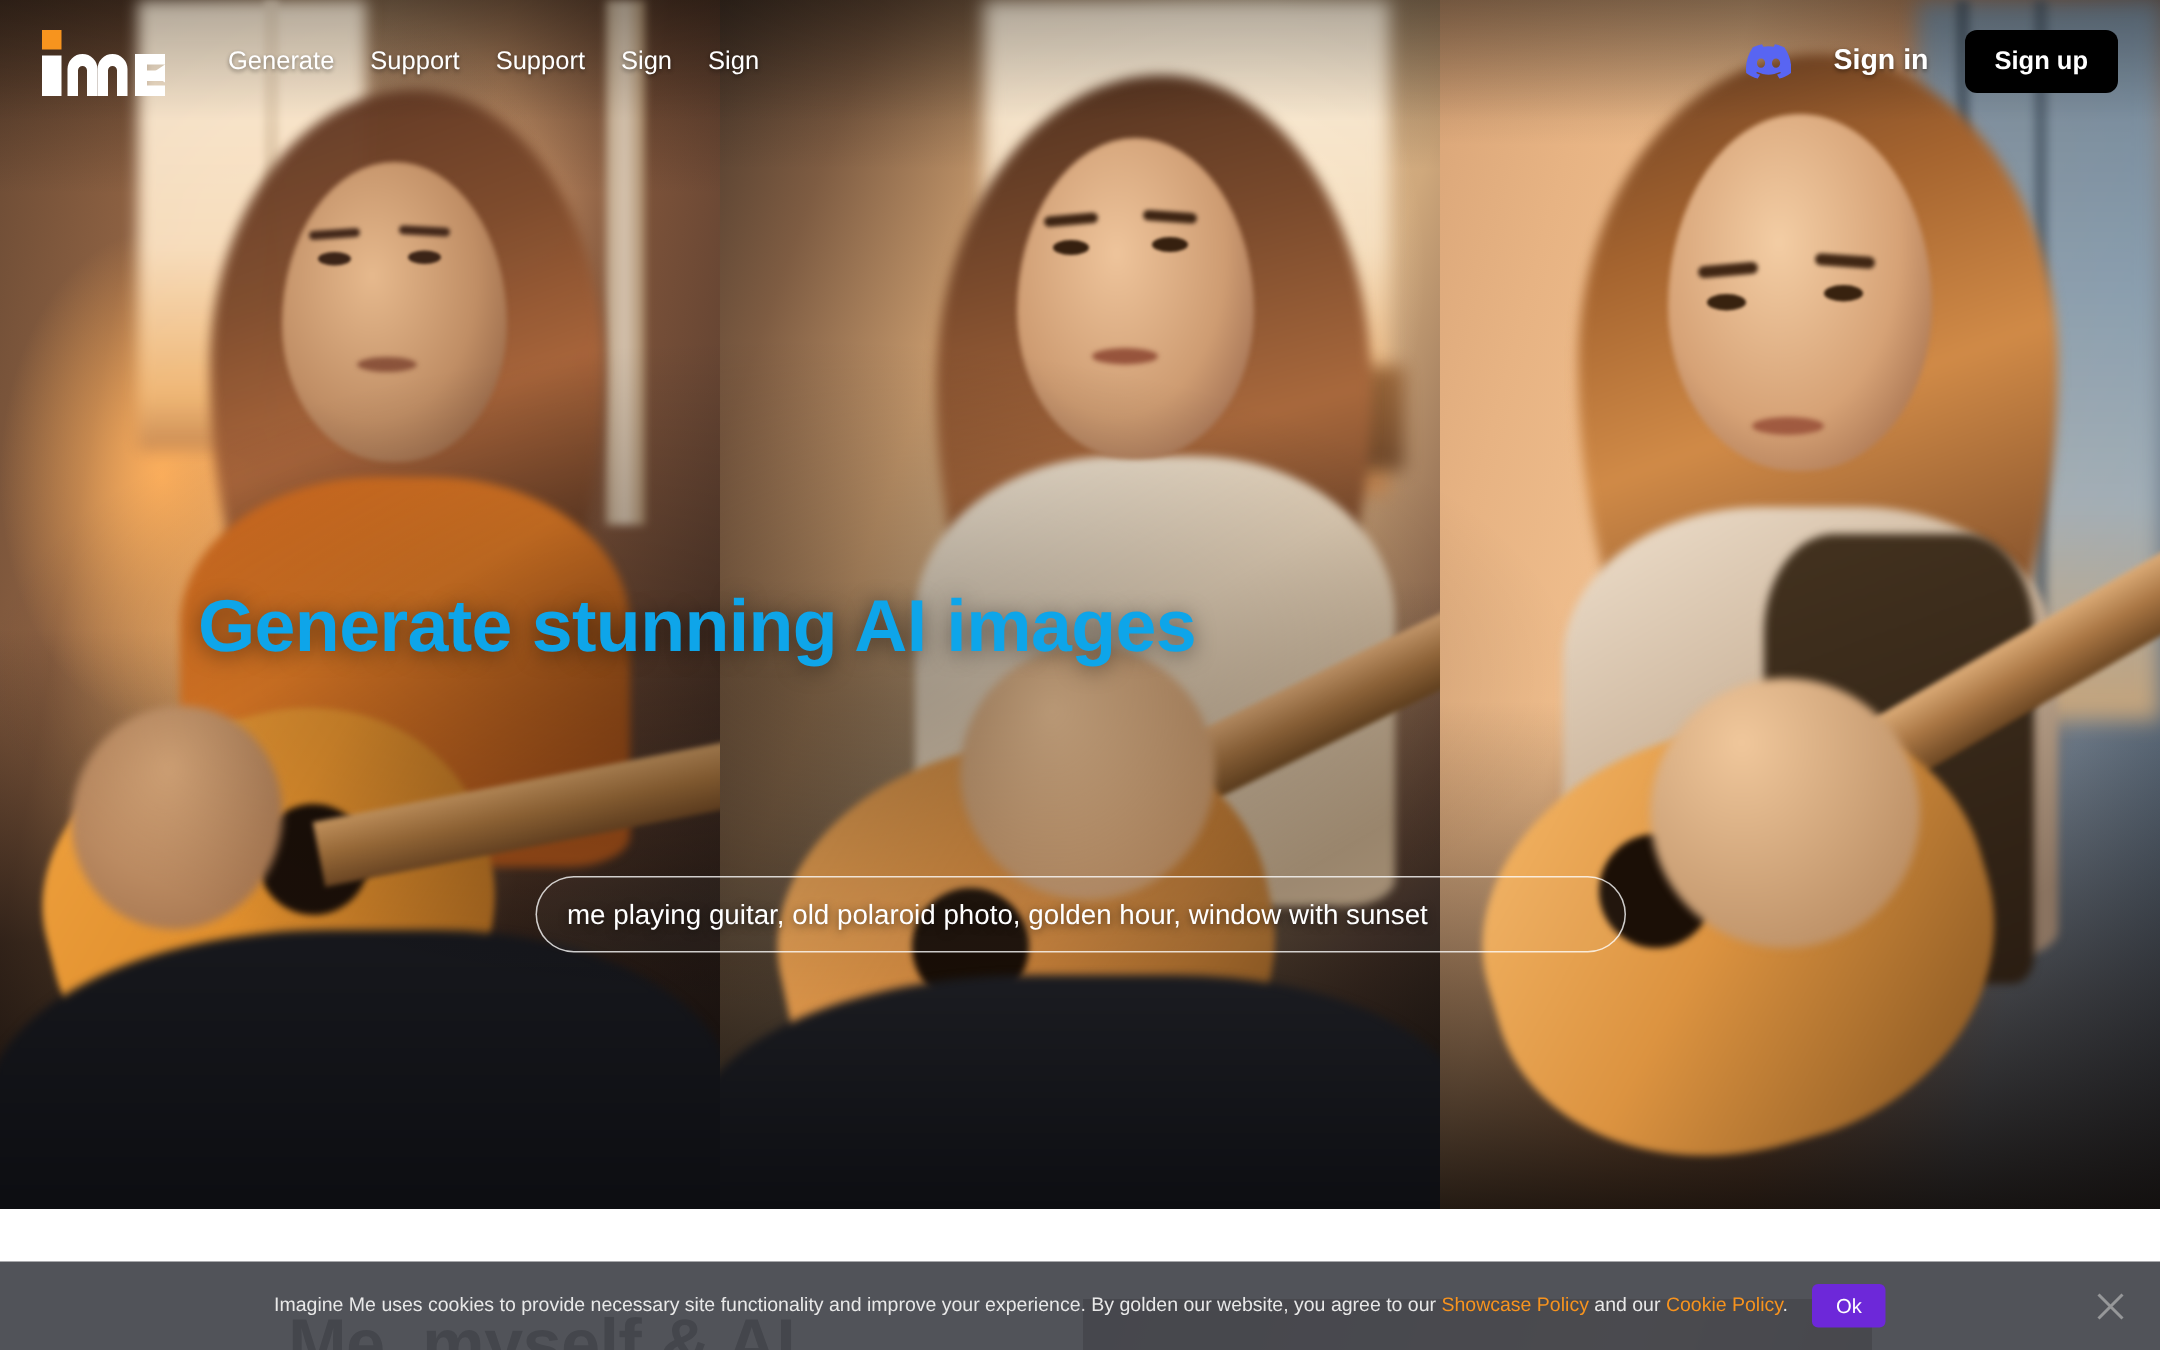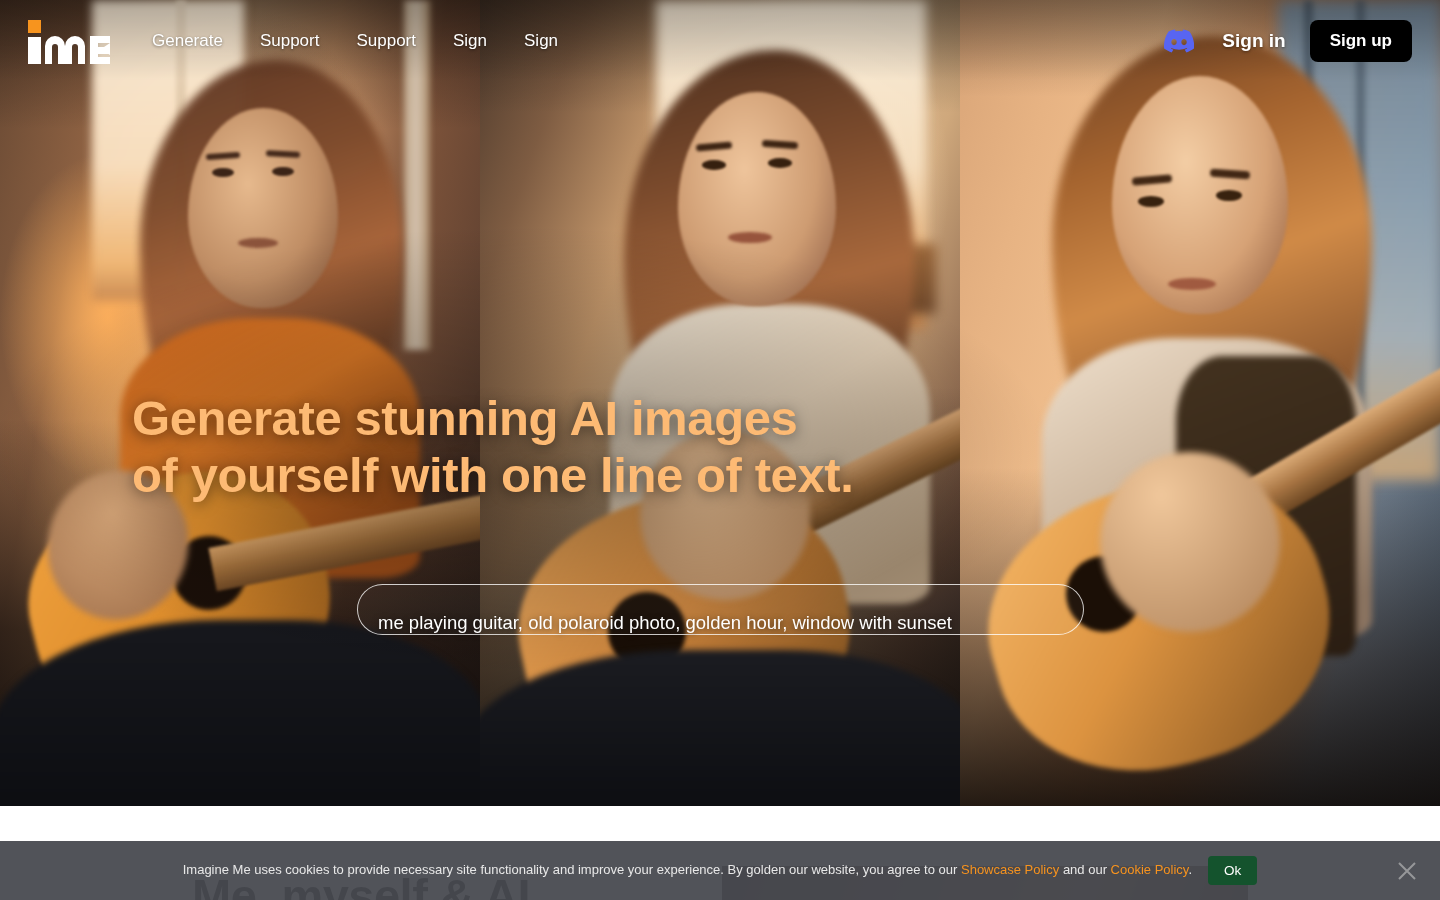--- a/index.html
+++ b/index.html
@@ -260,21 +260,21 @@
 
   
   .navbar {
     position:absolute; top:0; left:0; width:1440px; height:82px;
     display:flex; align-items:center; padding:0 28px; z-index:20;
   }
   .logo { display:flex; align-items:flex-end; gap:0; margin-right:28px;
           position:relative; width:84px; height:46px; cursor:pointer; }
   .logo svg { display:block; }
 
-  .nav-links { display:flex; align-items:center; gap:13px;justify-content:center; }
+  .nav-links { display:flex; align-items:center; gap:0;justify-content:center; }
   .nav-link {
     color:#fff; font-size:17px; padding:6px 12px; text-decoration:none;
     white-space:nowrap; cursor:pointer;
     text-shadow:0 1px 3px rgba(0,0,0,.45);
   }
   .nav-right { margin-left:auto; display:flex; align-items:center; gap:0; }
   .discord-icon { width:30px; height:30px; display:block; margin-right:14px; cursor:pointer; }
   .signin {
     color:#fff; font-size:19px; font-weight:bold; padding:6px 14px;
     text-decoration:none; cursor:pointer; text-shadow:0 1px 3px rgba(0,0,0,.45);
@@ -284,30 +284,30 @@
     background:#000; color:#fff; font-size:17px; font-weight:bold;
     border:none; border-radius:8px; padding:11px 20px; cursor:pointer;
     font-family:"Liberation Sans", sans-serif; margin-left:10px;
     white-space:nowrap;
   }
 
   
   .hero-content { position:absolute; left:0; top:0; width:1440px; height:806px; z-index:10; }
   .headline {
     position:absolute; left:132px; top:390px;
-    color:#fdba74; font-size:49px; font-weight:bold; line-height:1.16;
+    color:#0ea5e9; font-size:49px; font-weight:bold; line-height:1.16;
     letter-spacing:-0.4px;
     text-shadow:0 2px 14px rgba(0,0,0,.5);
   }
   .headline .l2 { display:block; }
   .prompt-pill {
     position:absolute; left:357px; top:584px;
     width:727px; height:51px; border:1px solid rgba(255,255,255,.78);
     border-radius:26px; background:rgba(255,255,255,.03);
-    display:flex; align-items:flex-end; padding:0 20px;
+    display:flex; align-items:center; padding:0 20px;
     cursor:text;
   }
   .prompt-text {
     color:#fff; font-size:18.5px; white-space:nowrap;
     text-shadow:0 1px 6px rgba(0,0,0,.55);
   }
 
   
   .next-section {
     position:absolute; top:806px; left:0; width:1440px; height:94px;
@@ -330,21 +330,21 @@
     background:rgba(70,72,79,.94);
     display:flex; align-items:center; justify-content:center;
     z-index:60;
   }
   .cookie-text {
     color:#e8e8e8; font-size:13px; line-height:1.3;
     white-space:nowrap;
   }
   .cookie-link { color:#f7931e; text-decoration:none; cursor:pointer; }
   .cookie-ok {
-    background:#14532d; color:#fff; border:none; border-radius:4px;
+    background:#6d28d9; color:#fff; border:none; border-radius:4px;
     font-size:13.5px; padding:7px 16px; margin-left:16px; cursor:pointer;
     font-family:"Liberation Sans", sans-serif;
   }
   .cookie-close {
     position:absolute; right:22px; top:50%; transform:translateY(-50%);
     width:22px; height:22px; cursor:pointer; opacity:.55;
   }
   .cookie-close svg { display:block; }
 </style>
 </head>
@@ -413,21 +413,20 @@
       <div class="arm"></div>
     </div>
 
   </div>
 
   <div class="hero-scrim"></div>
 
   <div class="hero-content">
     <h1 class="headline">
       <span>Generate stunning AI images</span>
-      <span class="l2">of yourself with one line of text.</span>
     </h1>
 
     <div class="prompt-pill">
       <span class="prompt-text">me playing guitar, old polaroid photo, golden hour, window with sunset</span>
     </div>
   </div>
 </div>
 
 <div class="navbar">
 

